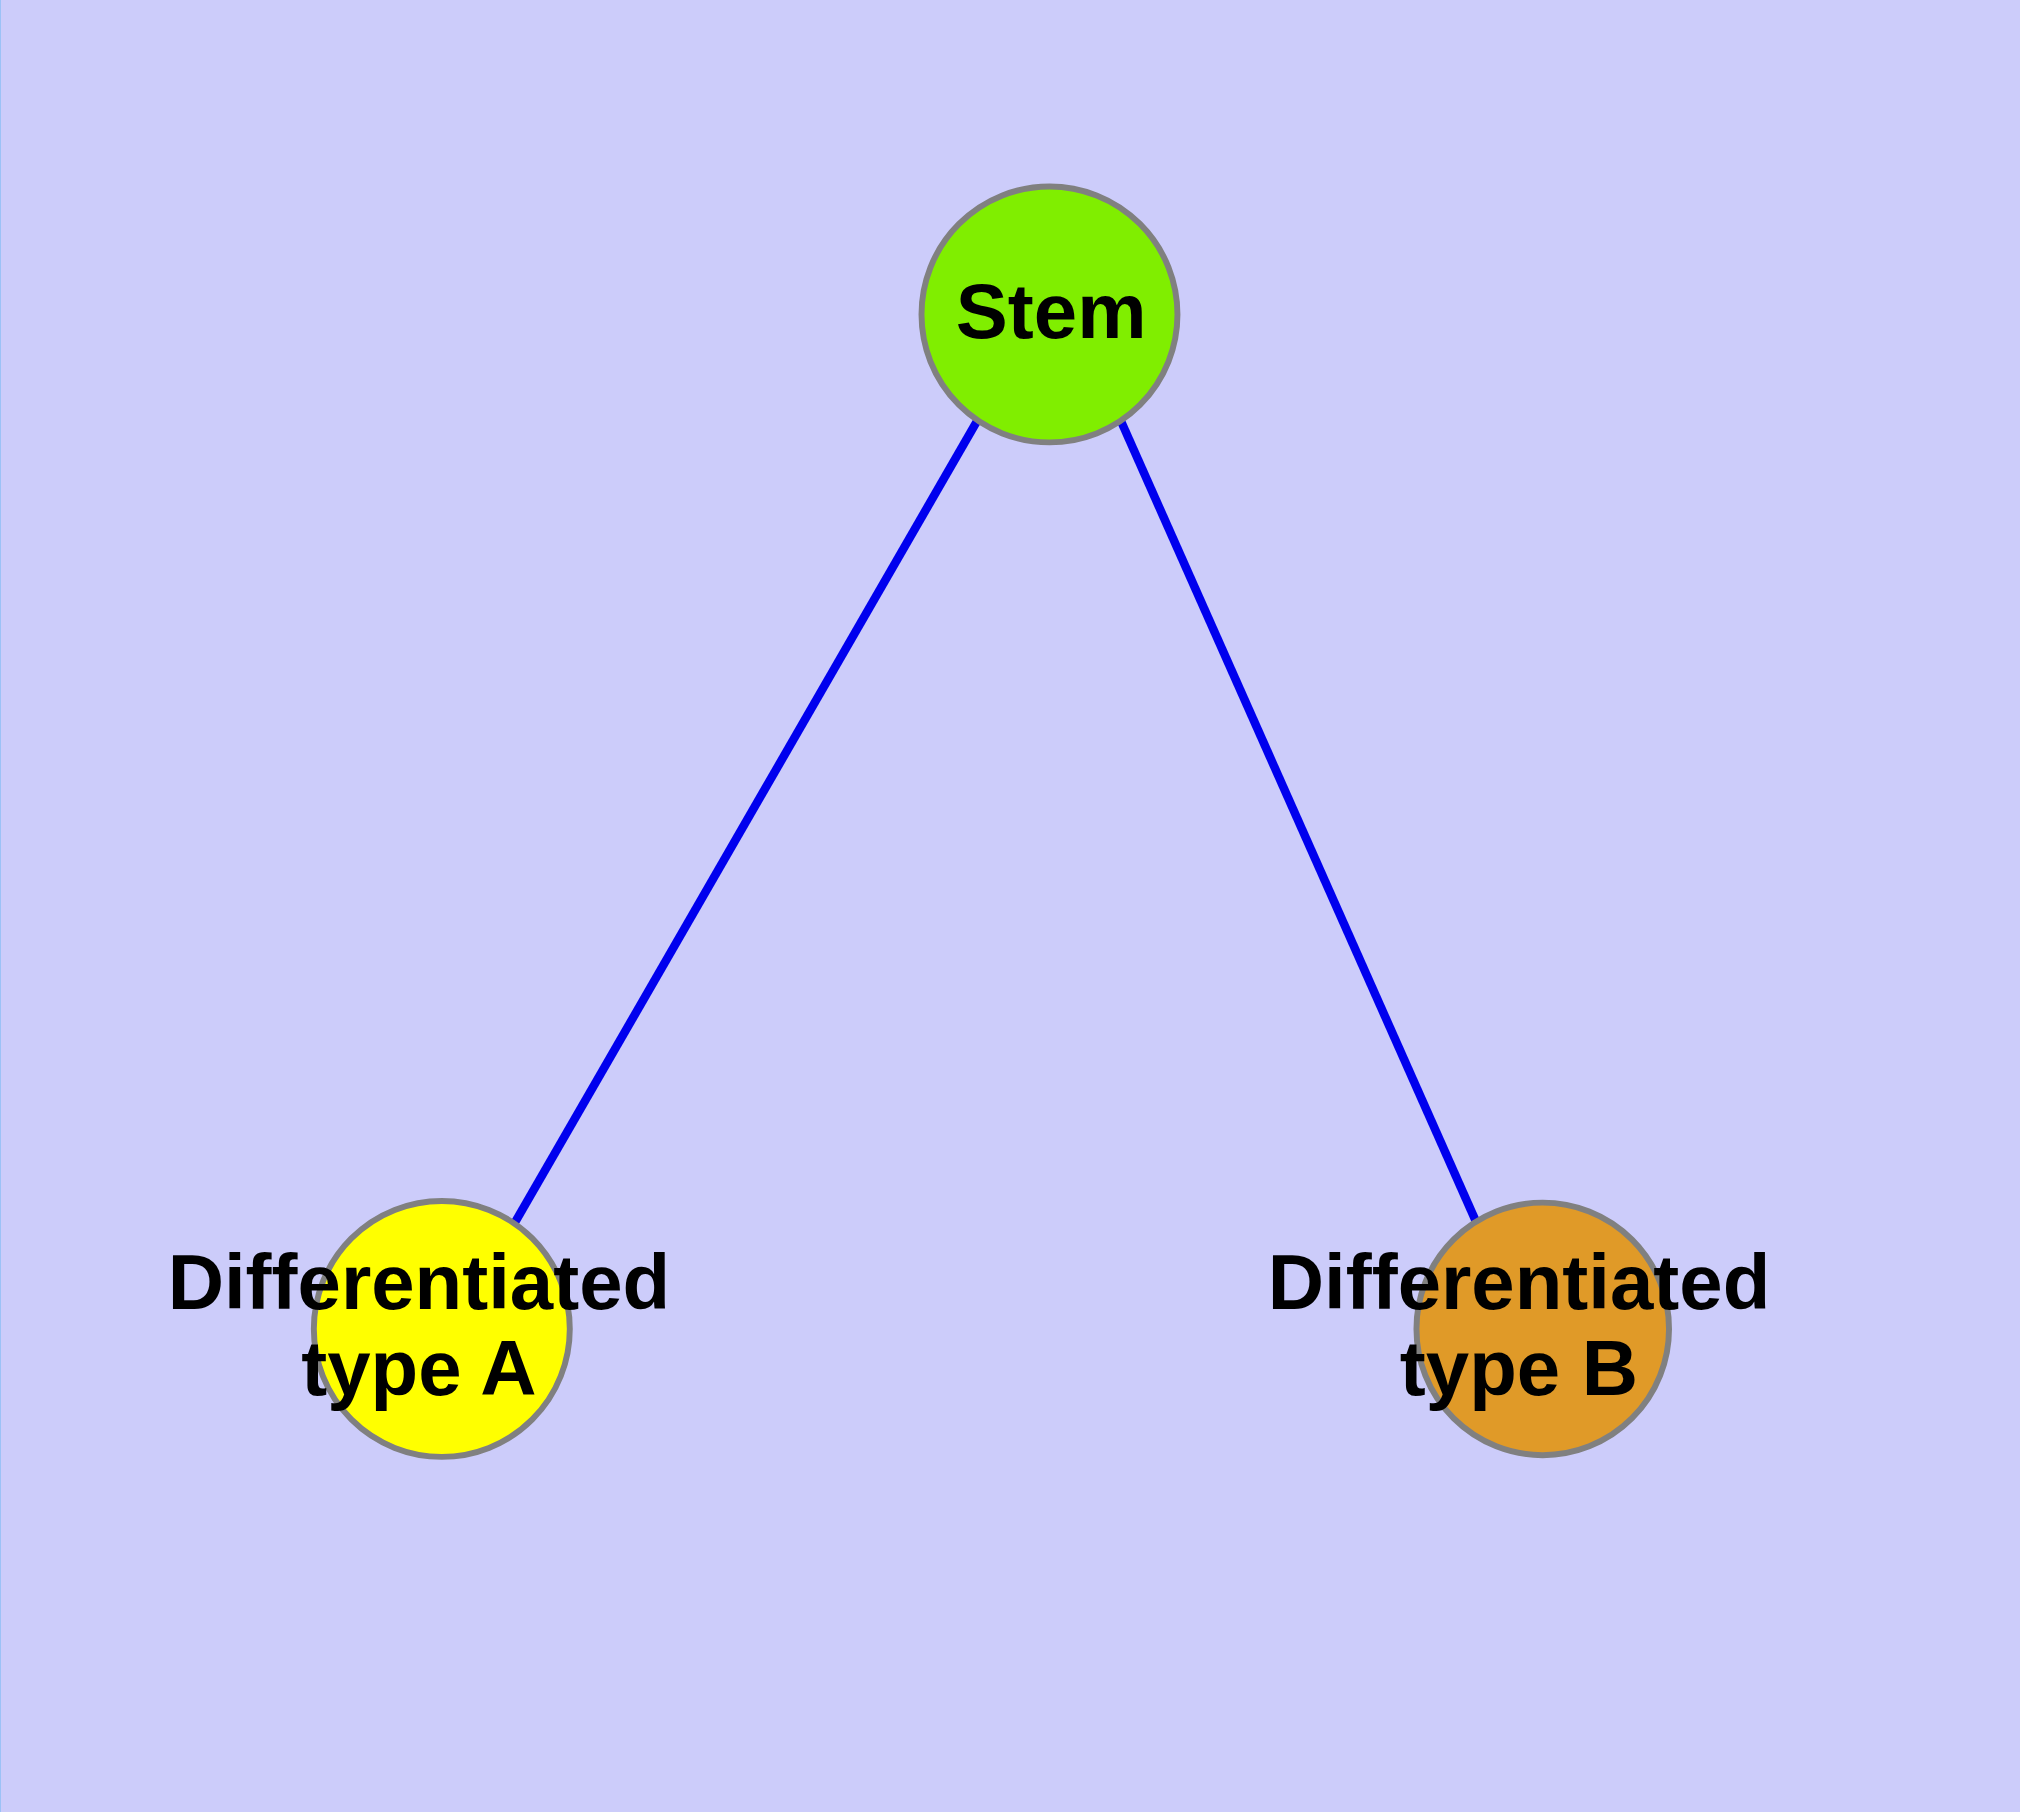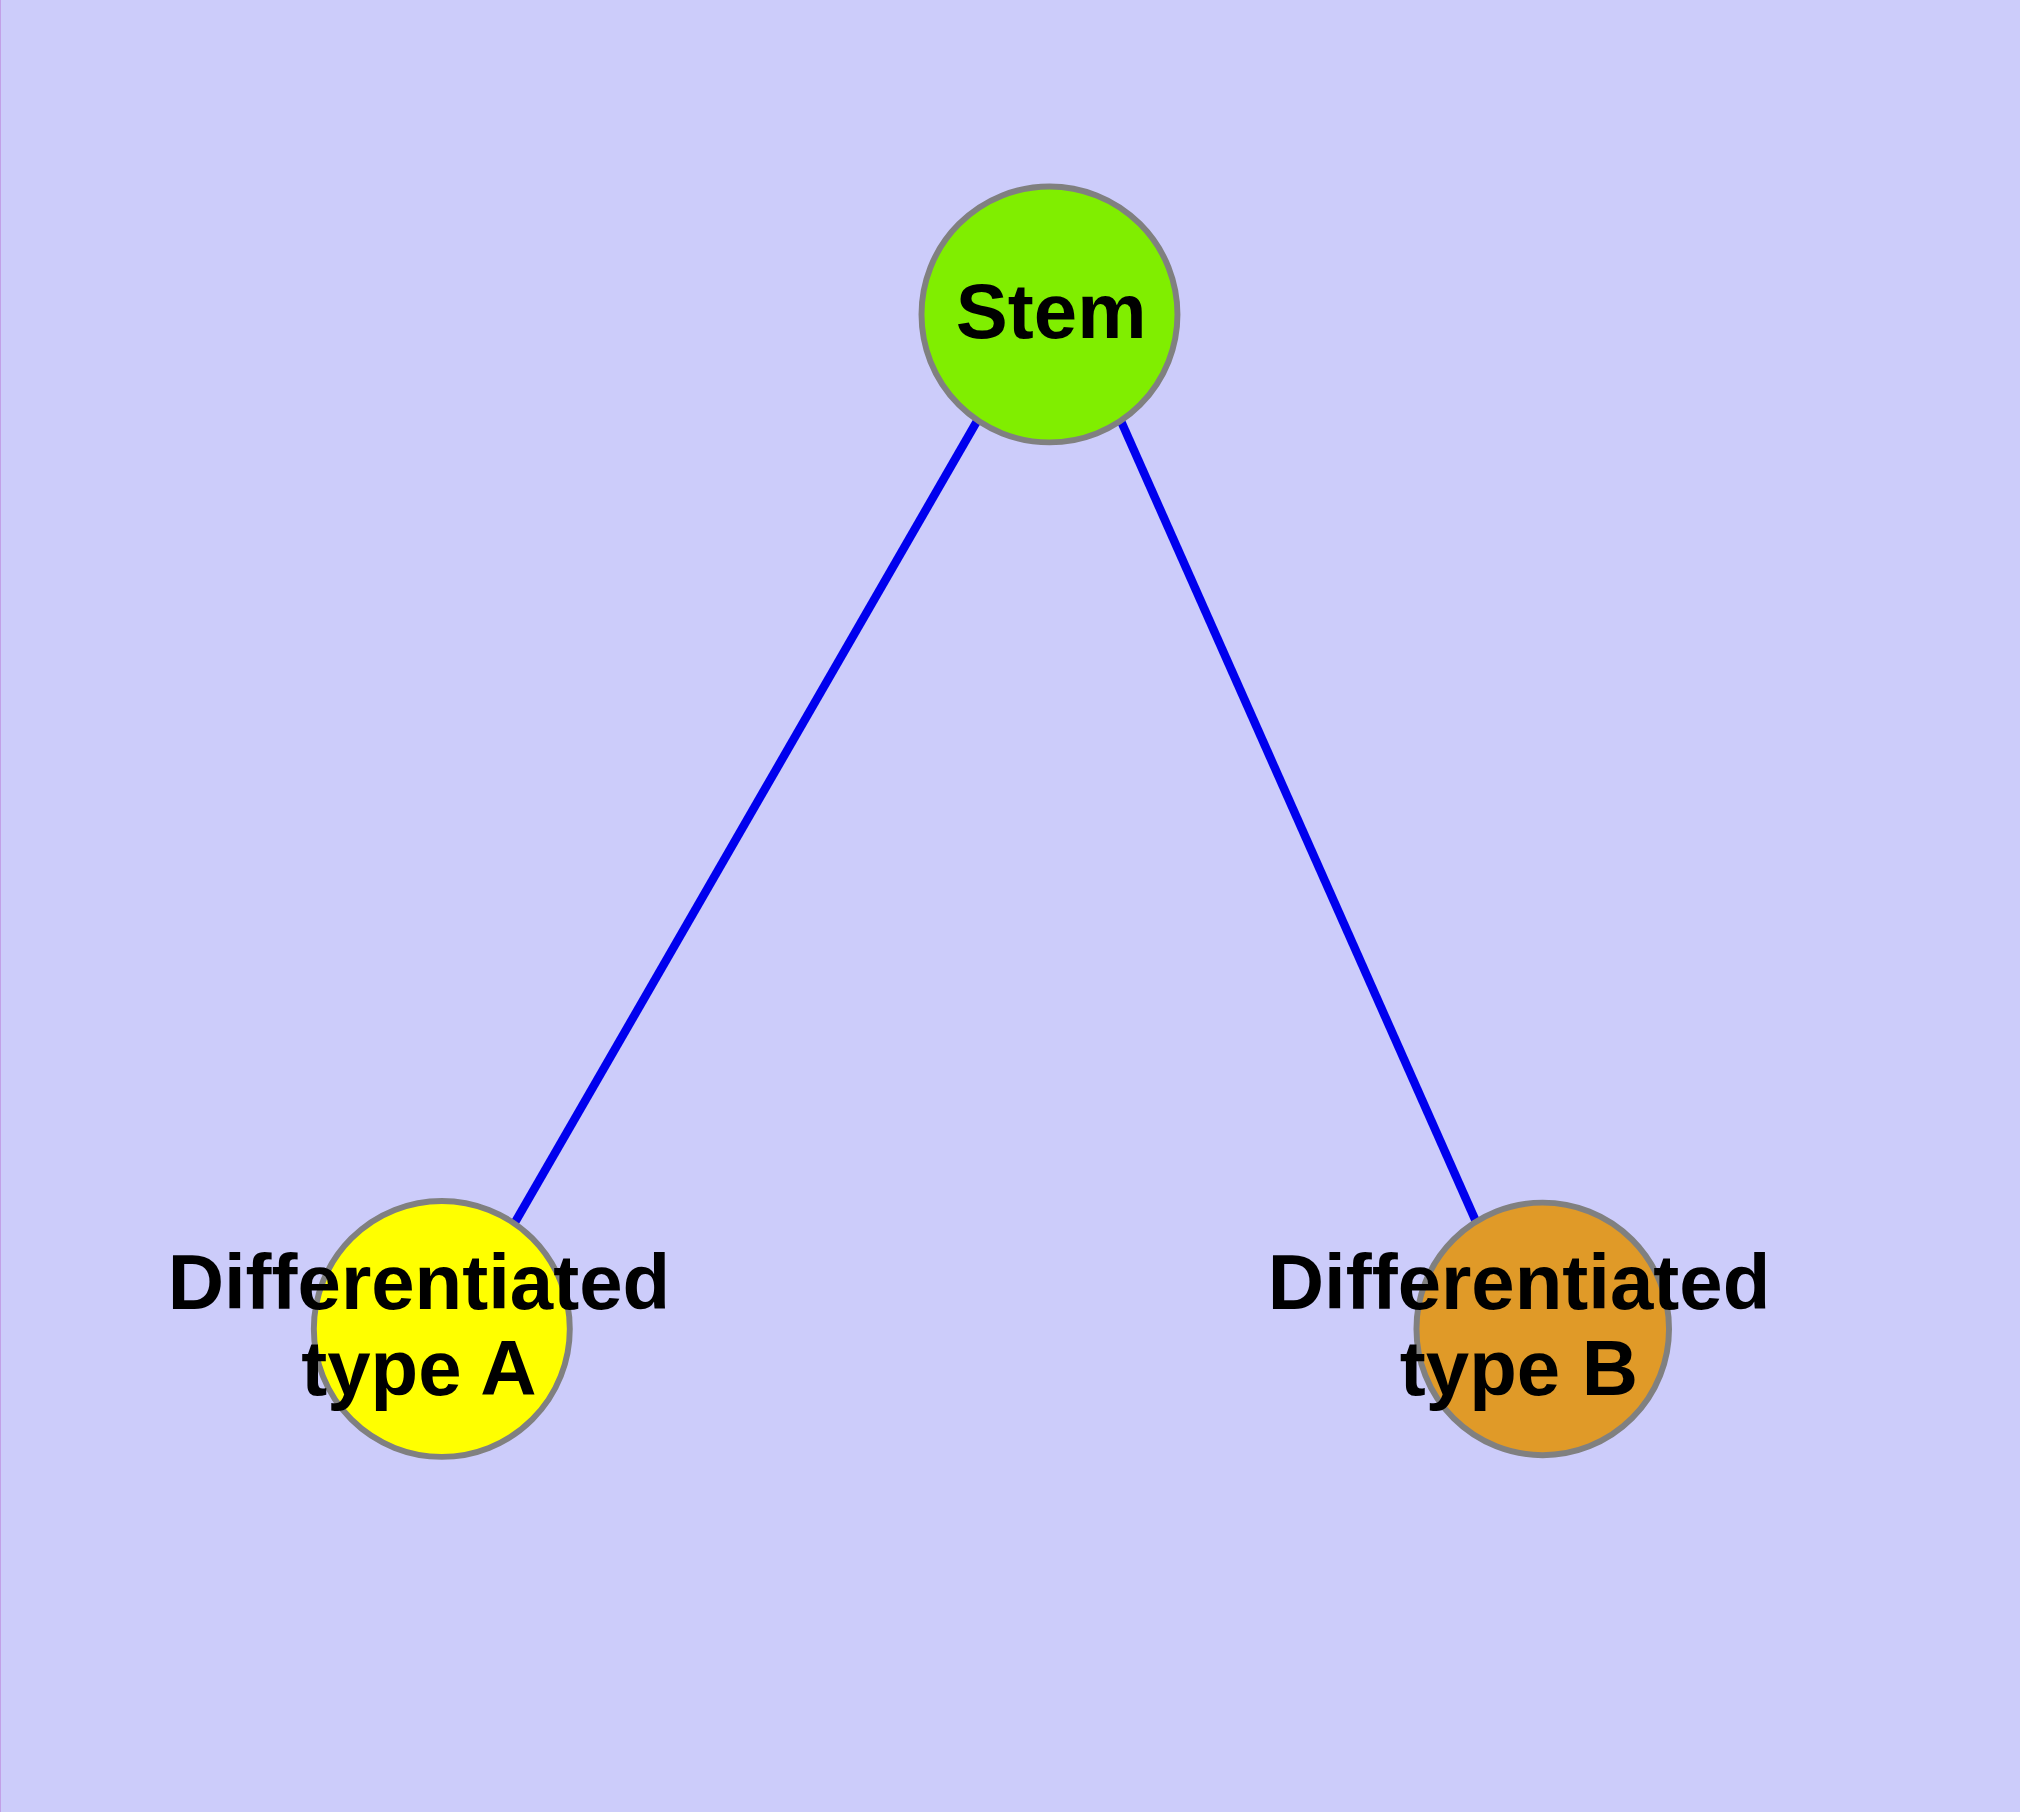--- a/index.html
+++ b/index.html
@@ -4,21 +4,21 @@
 <style>
   html, body {
     margin: 0;
     padding: 0;
     background: #ccccfa;
   }
   #stage {
     position: relative;
     width: 1979px;
     height: 1812px;
-    background: #a21caf;
+    background: #0ea5e9;
     overflow: hidden;
     font-family: "Liberation Sans", sans-serif;
   }
   #graph-svg {
     position: absolute;
     left: 0;
     top: 0;
     width: 2021px;
     height: 1812px;
     display: block;

